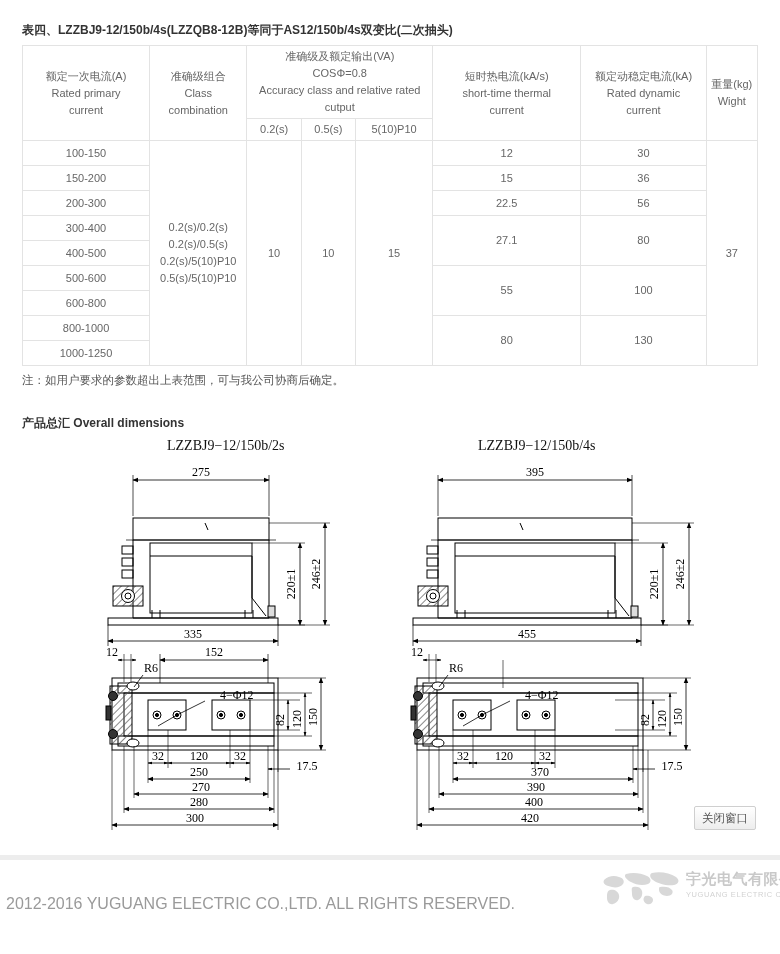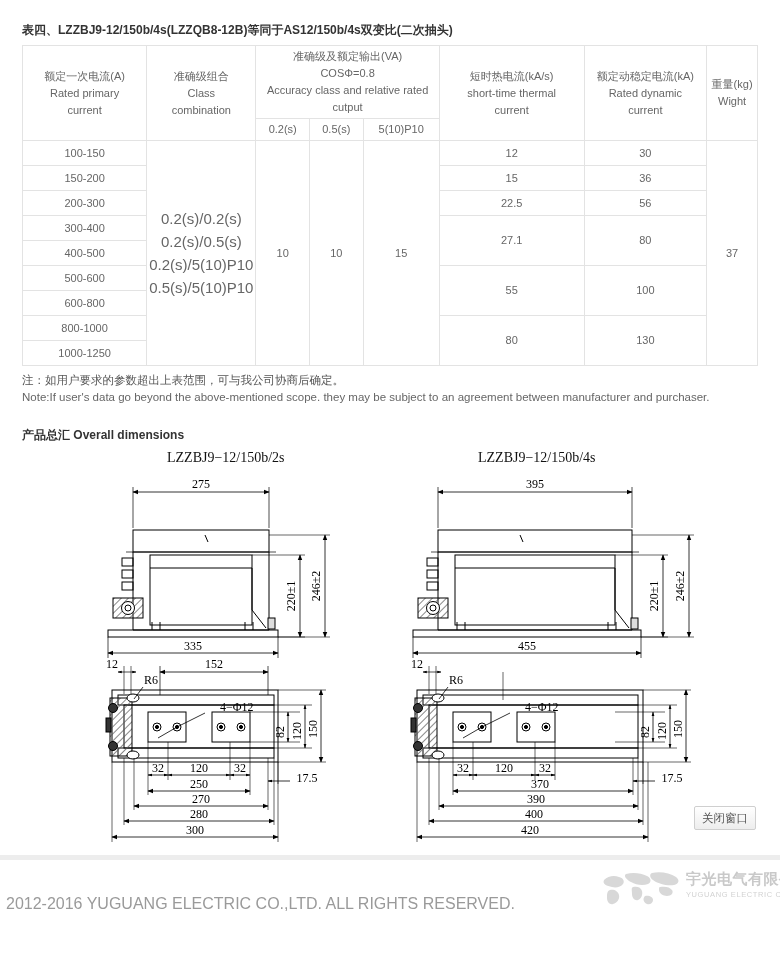--- a/index.html
+++ b/index.html
@@ -36,21 +36,21 @@
   table.spec th { color:#666; font-size:11px; }
   .c-pri { width:130px; }
   .c-cls { width:98px; }
   .c-02  { width:55px; }
   .c-05  { width:55px; }
   .c-p10 { width:78px; }
   .c-th  { width:152px; }
   .c-dyn { width:128px; }
   .c-w   { width:52px; }
   td.rowlbl { height:25px; }
-  .cls-cell { line-height:1.85; font-size:15px; white-space:nowrap; }
+  .cls-cell { line-height:1.85; font-size:11px; white-space:nowrap; }
 
   
   .note-cn { font-size:11.5px; color:#555; padding:7px 0 3px 22px; }
   .note-en { font-size:11.5px; color:#666; padding:0 0 0 22px; }
 
   
   .sec-head { padding:24px 0 4px 22px; font-size:12px; color:#333; font-weight:bold; }
 
   
   .draw-area { position:relative; width:621px; height:420px; margin-top:2px; }
@@ -178,21 +178,20 @@
           <td rowspan="2">130</td>
         </tr>
         <tr>
           <td class="rowlbl">1000-1250</td>
         </tr>
       </tbody>
     </table>
   </div>
 
   <div class="note-cn">注：如用户要求的参数超出上表范围，可与我公司协商后确定。</div>
-  <div class="note-en">Note:If user's data go beyond the above-mentioned scope. they may be subject to an agreement between manufacturer and purchaser.</div>
 
   <div class="sec-head">
     <span>产品总汇</span>
     <span>Overall dimensions</span>
   </div>
 
   <div class="draw-area">
 
     <div class="draw-title" style="left:167px; top:0px;">LZZBJ9−12/150b/2s</div>
     <div class="draw-title" style="left:478px; top:0px;">LZZBJ9−12/150b/4s</div>

